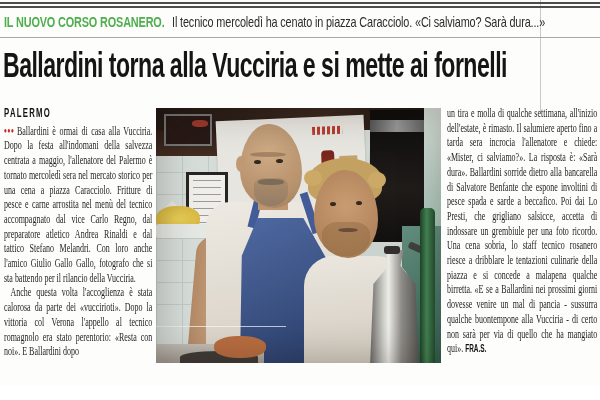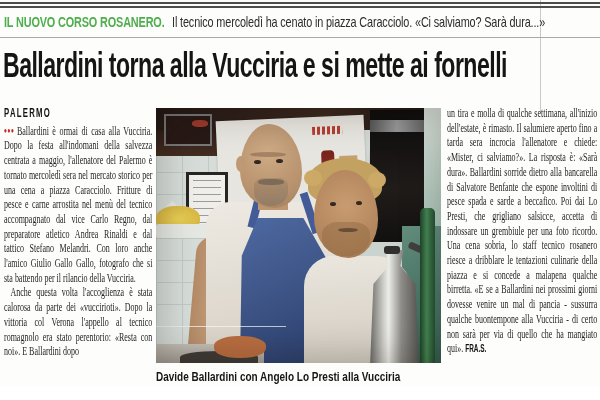--- a/index.html
+++ b/index.html
@@ -213,21 +213,18 @@
       <div class="ph-jug-spout"></div>
       <div class="ph-bottle-green"></div>
       <div class="ph-counter"></div>
       <div class="ph-pot"></div>
       <div class="ph-hand"></div>
       <div class="ph-scanline"></div>
     </div>
     <div class="ph-vignette"></div>
   </div>
 
-  <div class="caption">
-    <span class="caption-scale">Davide Ballardini con Angelo Lo Presti alla Vucciria</span>
-  </div>
 
   <div class="col col-right">
     <p class="para"><span>un tira e molla di qualche settimana, all'inizio dell'estate, è rimasto. Il salumiere aperto fino a tarda sera incrocia l'allenatore e chiede: «Mister, ci salviamo?». La risposta è: «Sarà dura». Ballardini sorride dietro alla bancarella di Salvatore Benfante che espone involtini di pesce spada e sarde a beccafico. Poi dai Lo Presti, che grigliano salsicce, accetta di indossare un grembiule per una foto ricordo. Una cena sobria, lo staff tecnico rosanero riesce a dribblare le tentazioni culinarie della piazza e si concede a malapena qualche birretta. «E se a Ballardini nei prossimi giorni dovesse venire un mal di pancia - sussurra qualche buontempone alla Vucciria - di certo non sarà per via di quello che ha mangiato qui».</span> <b class="byline">FRA.S.</b></p>
   </div>
 
 </div>
 
 </body></html>

